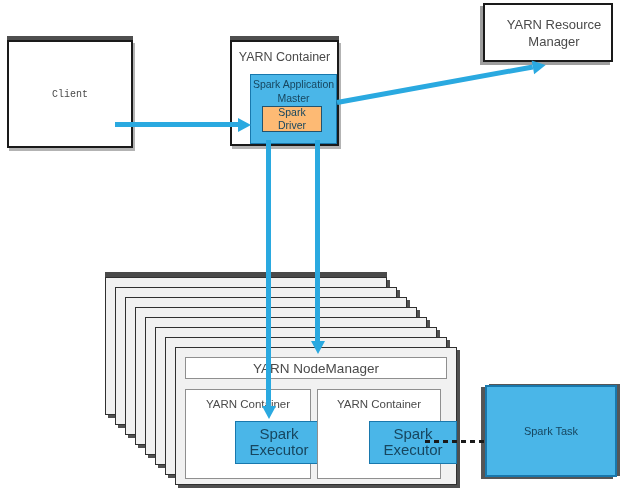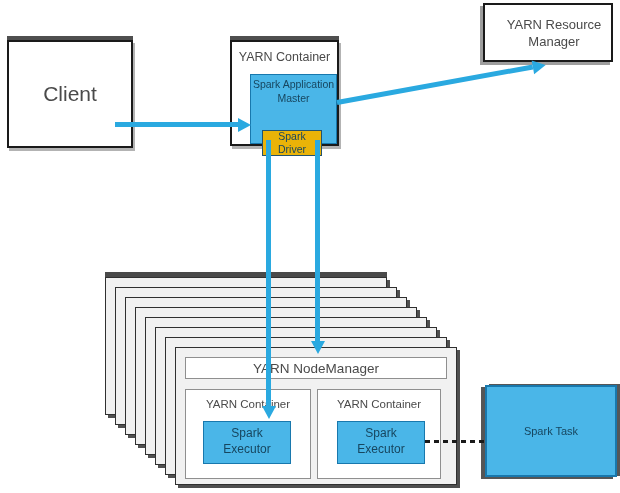--- a/index.html
+++ b/index.html
@@ -9,30 +9,30 @@
   }
   .abs { position:absolute; box-sizing:border-box; }
 
   
   .white-box { background:#ffffff; border:2px solid #1a1a1a; }
   .shadow-top { box-shadow: 0 -4px 0 #4f4f4f, 2px 3px 0 #b3b3b3; }
   .shadow-dl  { box-shadow: -3px 3px 0 #9e9e9e; padding-left: 12px; }
 
   
   .blue-box  { background:#4ab6e8; border:1.5px solid #1878ad; }
-  .lblue-box { background:#eab308; border:1.5px solid #23536e;margin-top:24px; }
+  .lblue-box { background:#fdba74; border:1.5px solid #23536e; }
 
   
   .lbl  { color:#4a4a4a; }
   .navy { color:#17465f; }
   .center-flex { display:flex; align-items:center; justify-content:center; text-align:center; }
   .top-text { text-align:center; }
   .multiline { white-space:pre-line; }
 
-  .client-box { left:7px; top:40px; width:126px; height:108px; font-size:21px; }
+  .client-box { left:7px; top:40px; width:126px; height:108px; font-size:10px;font-family:Liberation Mono, monospace; }
   .yarn-container-top { left:230px; top:40px; width:109px; height:106px; }
   .yarn-container-top-title { margin-top:8px; font-size:12.5px; }
   .spark-app-master { left:250px; top:74px; width:87px; height:70px; font-size:10.5px; line-height:13.5px; }
   .sam-label { margin-top:3px; }
   .spark-driver { left:11px; top:31px; width:60px; height:26px; font-size:10.5px; }
   .yarn-rm { left:483px; top:3px; width:130px; height:59px; font-size:13px; line-height:17px; }
   .spark-task { left:485px; top:385px; width:132px; height:92px; font-size:11px; border-width:2px;
                 box-shadow: -4px 2px 0 #565656, 4px -1px 0 #565656; }
 
   
@@ -43,21 +43,21 @@
   }
   .stack-layer-first { box-shadow: 0 -5px 0 #4a4a4a, 3px 3px 0 #4f4f4f; }
   .stack-front { left:70px; top:70px; }
 
   .nm-bar { left:9px; top:9px; width:262px; height:22px; background:#ffffff;
             border:1px solid #8f8f8f; font-size:13.5px; }
   .exec-container { top:41px; width:126px; height:90px; background:#ffffff; border:1px solid #8f8f8f; }
   .exec-container-left { left:9px; }
   .exec-container-right { left:141px; width:124px; }
   .exec-container-title { margin-top:8px; font-size:11.5px; }
-  .executor { top:31px; width:88px; height:43px; font-size:12px; line-height:15.5px; }
+  .executor { top:31px; width:88px; height:43px; font-size:15px; line-height:15.5px;margin-left:32px; }
   .executor-left { left:17px; }
   .executor-right { left:19px; }
   .executor-label { margin-top:4px; }
 
   
   .arrow-line { position:absolute; background:#2aa9e0; }
   .head-right { position:absolute; width:0; height:0;
     border-top:7px solid transparent; border-bottom:7px solid transparent;
     border-left:13px solid #2aa9e0; }
   .head-down { position:absolute; width:0; height:0;

